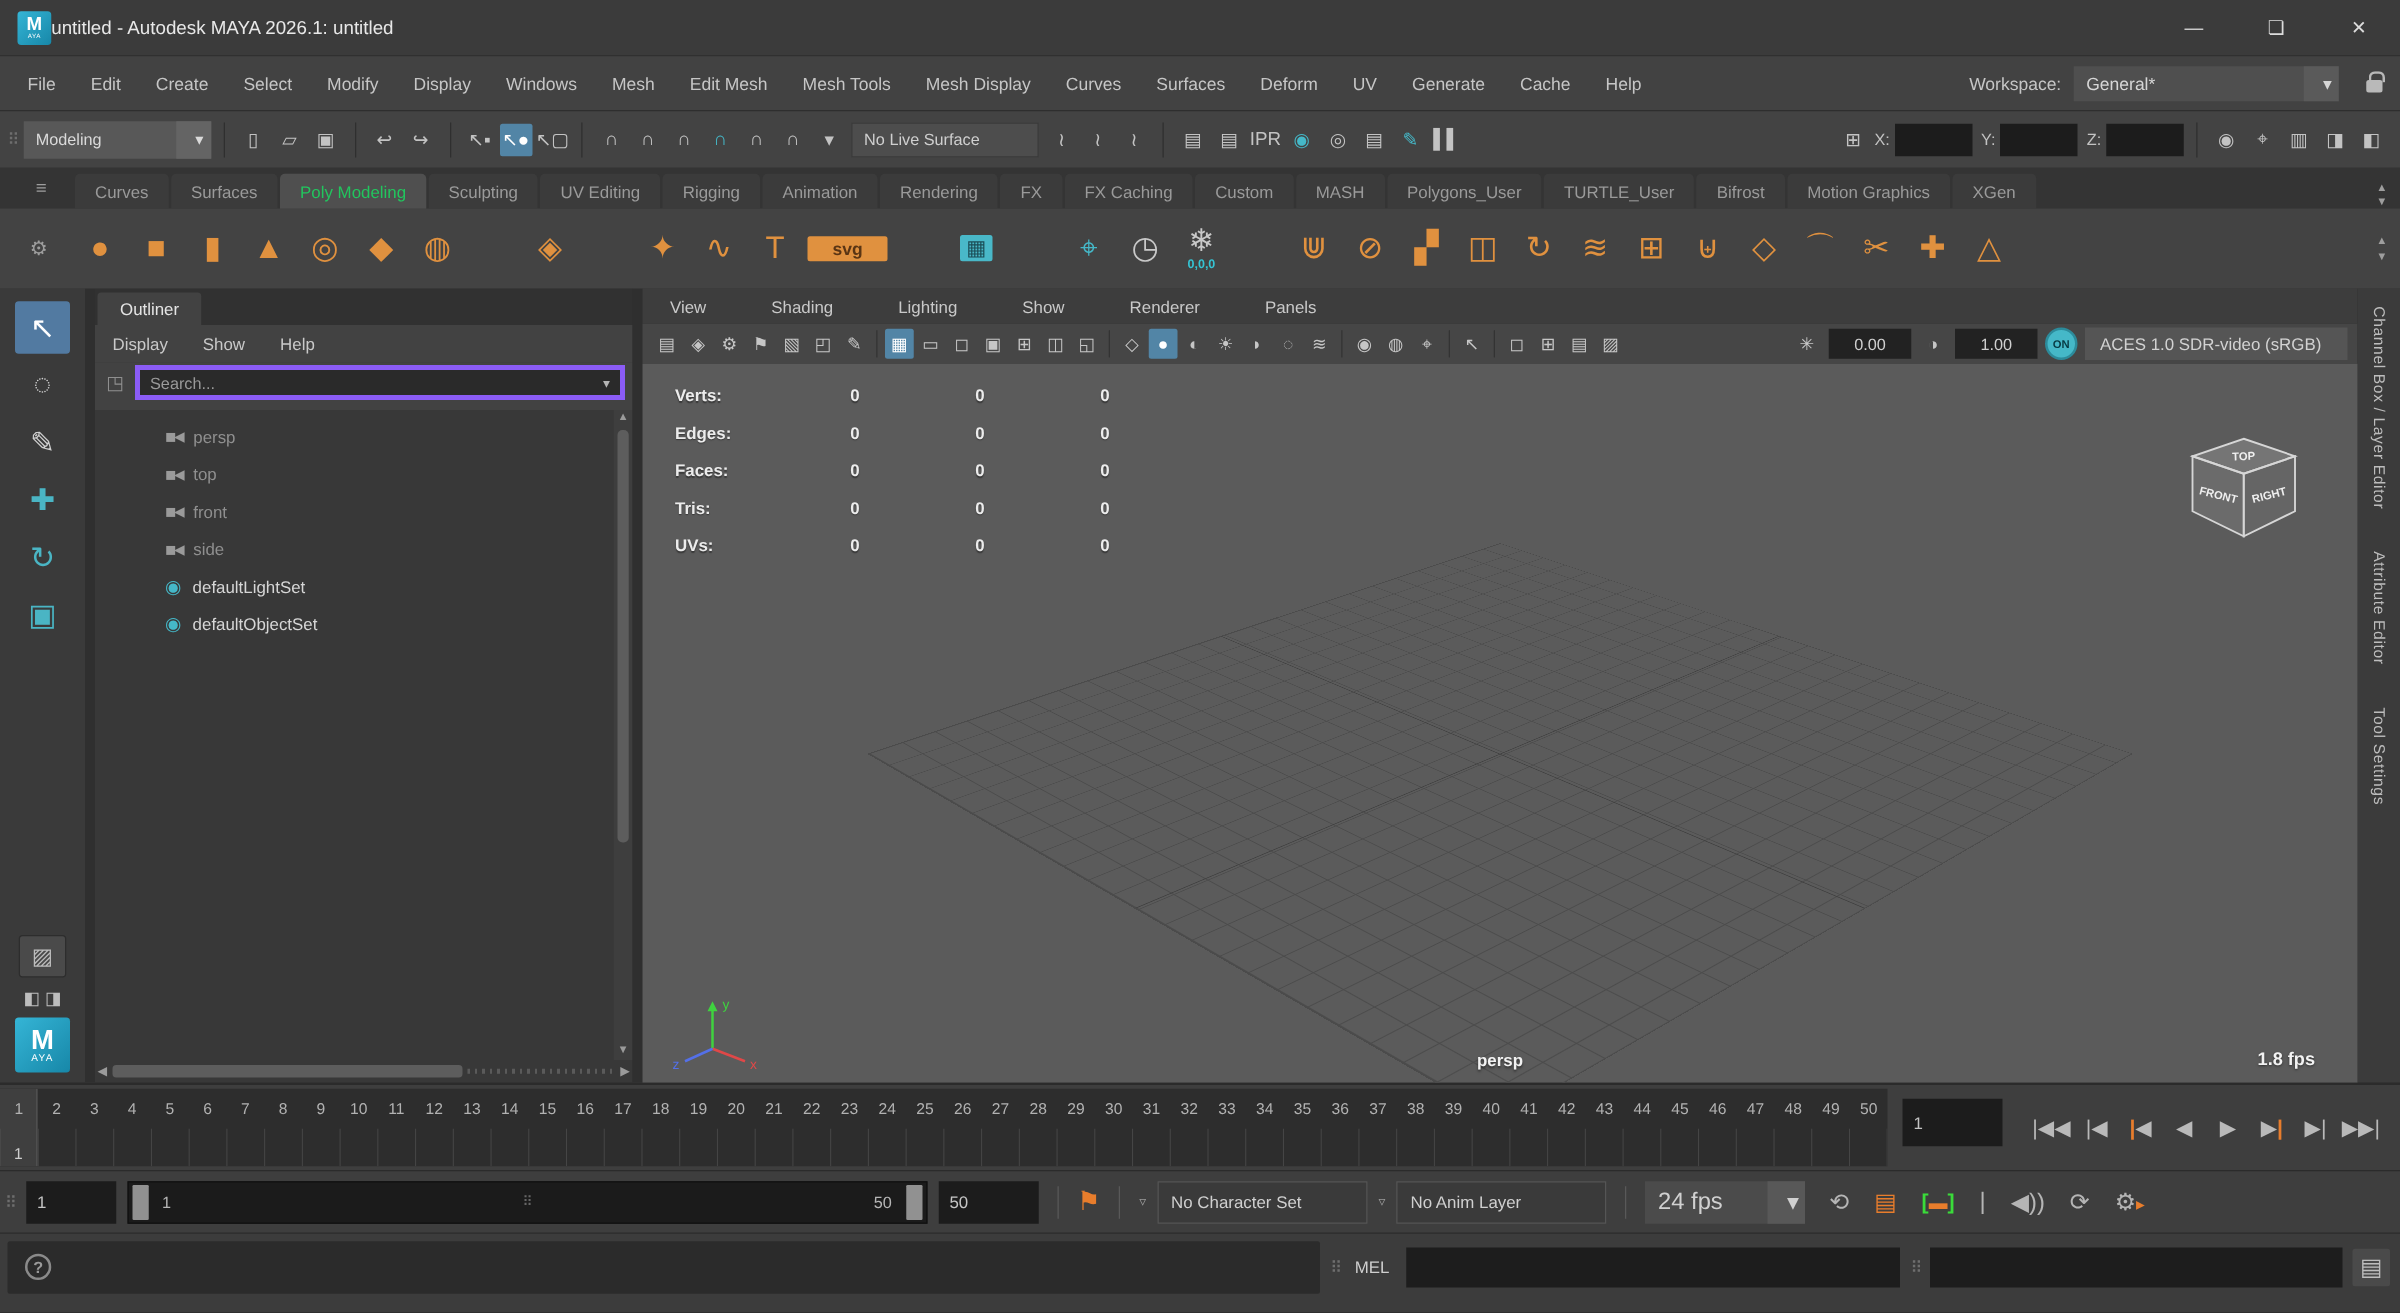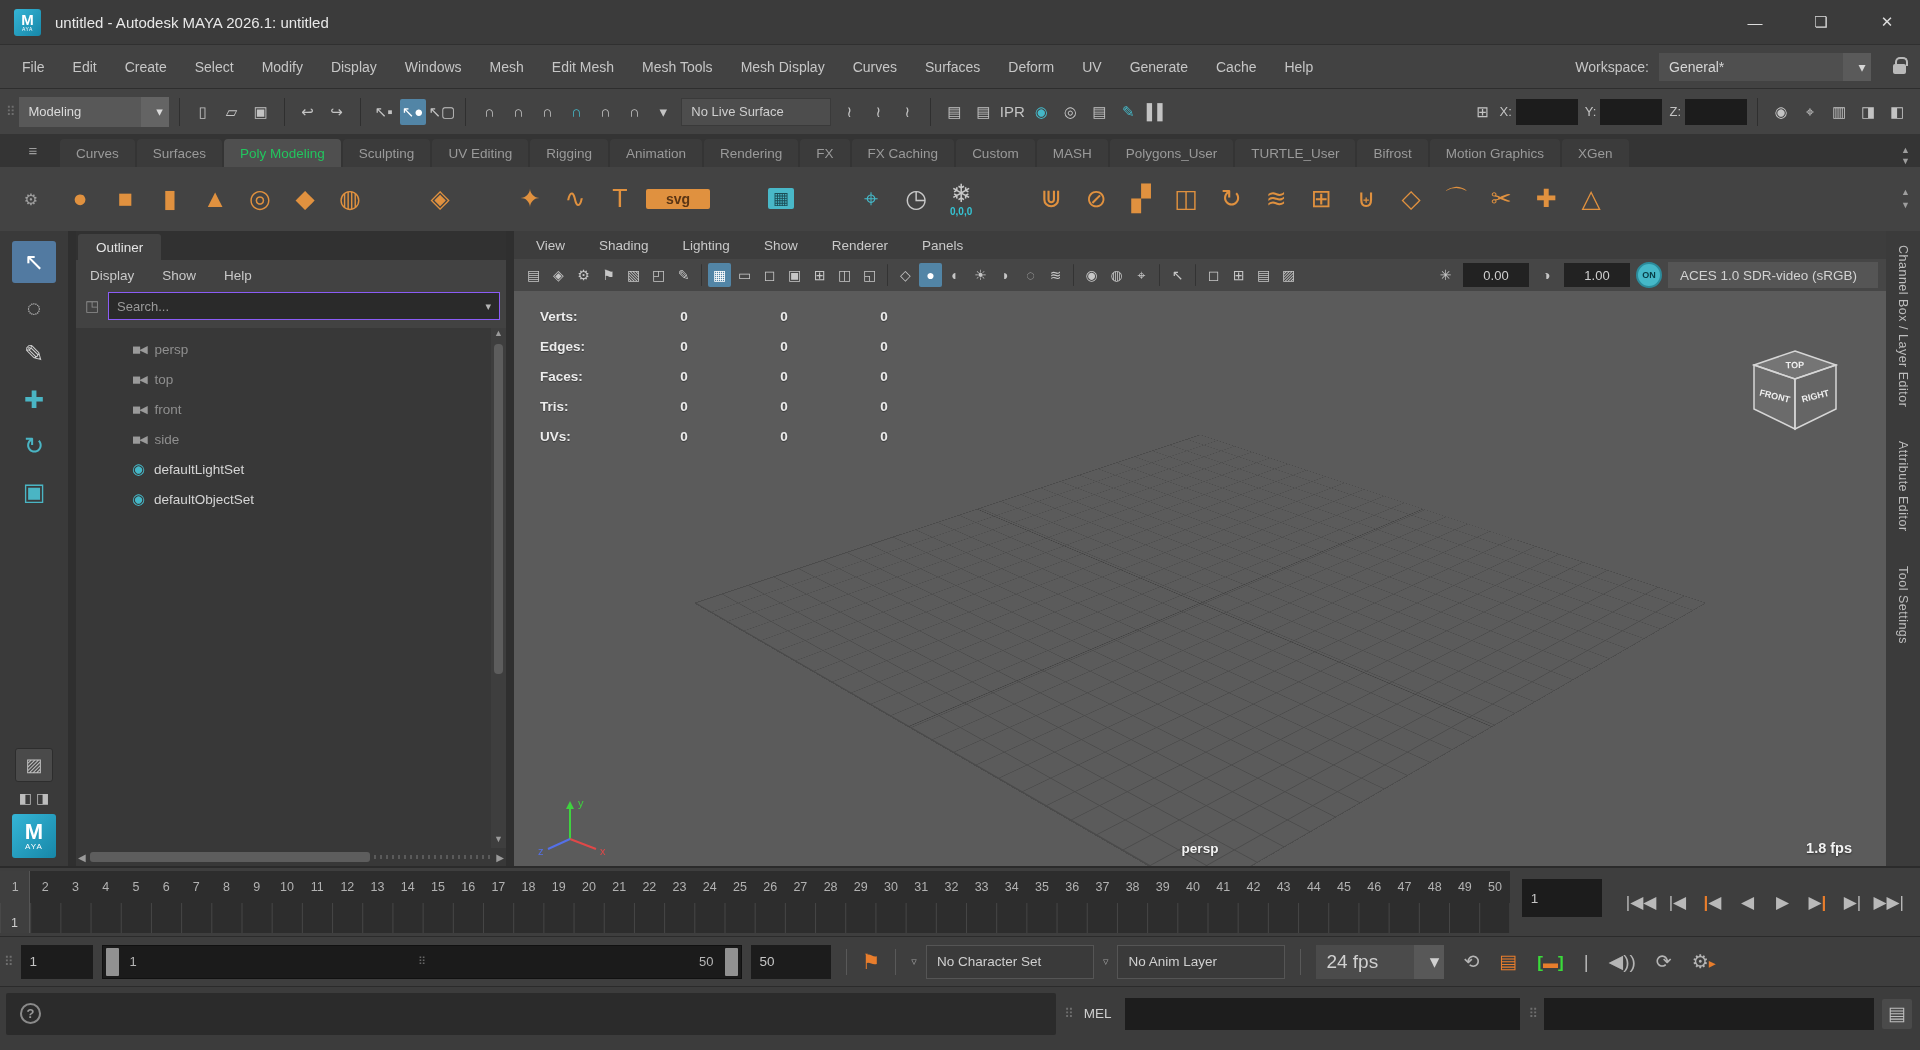--- a/index.html
+++ b/index.html
@@ -3,21 +3,21 @@
 <meta charset="utf-8">
 <style>
   * { margin:0; padding:0; box-sizing:border-box; }
   body { background:#222; font-family:"Liberation Sans", sans-serif; }
   #app { width:1920px; height:1050px; display:flex; flex-direction:column; background:#424242; color:#c9c9c9; overflow:hidden; position:relative; font-size:13px; }
 
   
   .titlebar { height:44px; background:#3b3b3b; display:flex; align-items:center; padding:0 0 0 14px; flex:none; }
   .app-logo { width:27px; height:27px; background:linear-gradient(135deg,#35b5d6,#1787a8); border-radius:3px; color:#fff; display:flex; flex-direction:column; align-items:center; justify-content:center; line-height:1; }
   .app-logo b { font-size:15px; } .app-logo i { font-size:5px; font-style:normal; letter-spacing:.5px; }
-  .title-text { margin-left:14px; font-size:15px; color:#e8e8e8; }
+  .title-text { font-size:15px; color:#e8e8e8; }
   .win-controls { margin-left:auto; display:flex; }
   .win-btn { width:66px; height:44px; display:flex; align-items:center; justify-content:center; color:#dcdcdc; font-size:15px; }
 
   
   .menubar { height:44px; background:#424242; border-top:1px solid #303030; display:flex; align-items:center; padding:0 14px 0 8px; flex:none; }
   .menu-items { display:flex; }
   .menu-items span { padding:0 14px; font-size:14px; color:#c6c6c6; cursor:default; }
   .workspace { margin-left:auto; display:flex; align-items:center; }
   .workspace-label { font-size:14px; color:#c6c6c6; margin-right:10px; }
   .dd { background:#4f4f4f; height:28px; display:flex; align-items:center; }
@@ -80,21 +80,21 @@
   .gutter { width:8px; background:#2f2f2f; flex:none; }
 
   
   .outliner { width:430px; background:#383838; display:flex; flex-direction:column; flex:none; }
   .ol-tabrow { height:29px; background:#313131; display:flex; align-items:flex-end; padding-left:2px; }
   .ol-tab { background:#424242; height:26px; padding:0 18px; display:flex; align-items:center; color:#e4e4e4; font-size:13.5px; border-radius:3px 3px 0 0; }
   .ol-menus { height:30px; display:flex; align-items:center; padding-left:14px; gap:28px; background:#424242; }
   .ol-menus span { color:#c9c9c9; font-size:13.5px; }
   .ol-search { height:38px; display:flex; align-items:center; background:#424242; padding:0 6px 6px 6px; gap:6px; }
   .expand-ic { color:#8f8f8f; font-size:15px; width:20px; text-align:center; }
-  .search-box { flex:1; height:28px; background:#2a2a2a; border:1px solid #8b5cf6; display:flex; align-items:center; padding:0 8px; }
+  .search-box { flex:1; height:28px; background:#2a2a2a; border:4px solid #8b5cf6; display:flex; align-items:center; padding:0 8px; }
   .search-box input { flex:1; background:transparent; border:none; outline:none; color:#bbb; font-size:13px; font-family:inherit;}
   .search-box input::placeholder { color:#9a9a9a; }
   .search-caret { color:#b5b5b5; font-size:11px; }
   .ol-body { flex:1; display:flex; min-height:0; }
   .ol-list { flex:1; padding-top:6px; }
   .ol-item { height:30px; display:flex; align-items:center; padding-left:56px; gap:9px; }
   .ol-icon { font-size:11px; letter-spacing:-2px; color:#9a9a9a; }
   .ol-item.set .ol-icon { color:#45b8c8; font-size:15px; letter-spacing:0; }
   .ol-label { font-size:13.5px; color:#d6d6d6; }
   .ol-item.dim .ol-label { color:#8f8f8f; }
@@ -103,21 +103,21 @@
   .ol-thumb { width:9px; height:330px; background:#5d5d5d; border-radius:4px; margin-top:2px; }
   .ol-hscroll { height:18px; display:flex; align-items:center; background:#383838; padding:0 2px; gap:4px; }
   .ol-hscroll .arr { color:#9a9a9a; font-size:10px; }
   .h-thumb { width:280px; height:10px; background:#5d5d5d; border-radius:3px; }
   .h-dots { flex:1; height:4px; background-image:repeating-linear-gradient(90deg,#5a5a5a 0 2px,transparent 2px 6px); }
 
   .splitter { width:8px; background:#2f2f2f; flex:none; }
 
   
   .viewport { flex:1; display:flex; flex-direction:column; min-width:0; }
-  .vp-menus { height:28px; background:#3d3d3d; display:flex; align-items:center; padding-left:22px; gap:34px; flex:none; }
+  .vp-menus { height:28px; background:#3d3d3d; display:flex; align-items:center; padding-left:22px; gap:52px; flex:none; }
   .vp-menus span { font-size:13.5px; color:#c9c9c9; }
   .vp-toolbar { height:32px; background:#464646; display:flex; align-items:center; padding:0 8px; gap:2px; flex:none; }
   .vp-icon { min-width:23px; height:24px; display:flex; align-items:center; justify-content:center; color:#c6c6c6; font-size:14px; border-radius:2px; }
   .vp-icon.active { background:#5285a6; color:#fff; }
   .vp-icon.divider { min-width:1px; width:1px; height:22px; background:#333; margin:0 4px; }
   .vp-right { margin-left:auto; display:flex; align-items:center; gap:6px; }
   .vp-field { width:66px; height:24px; background:#222; color:#d0d0d0; display:flex; align-items:center; justify-content:center; font-size:13px; }
   .on-badge { min-width:26px; height:26px; border-radius:13px; background:#45b8c8; color:#083b44; font-size:9px; font-weight:bold; display:flex; align-items:center; justify-content:center; border:2px solid #2c8b9b; }
   .colorspace { height:26px; background:#555; display:flex; align-items:center; padding:0 12px; font-size:13.5px; color:#d2d2d2; min-width:210px; }
   .vp-canvas { flex:1; background:#5b5b5b; position:relative; overflow:hidden; }

